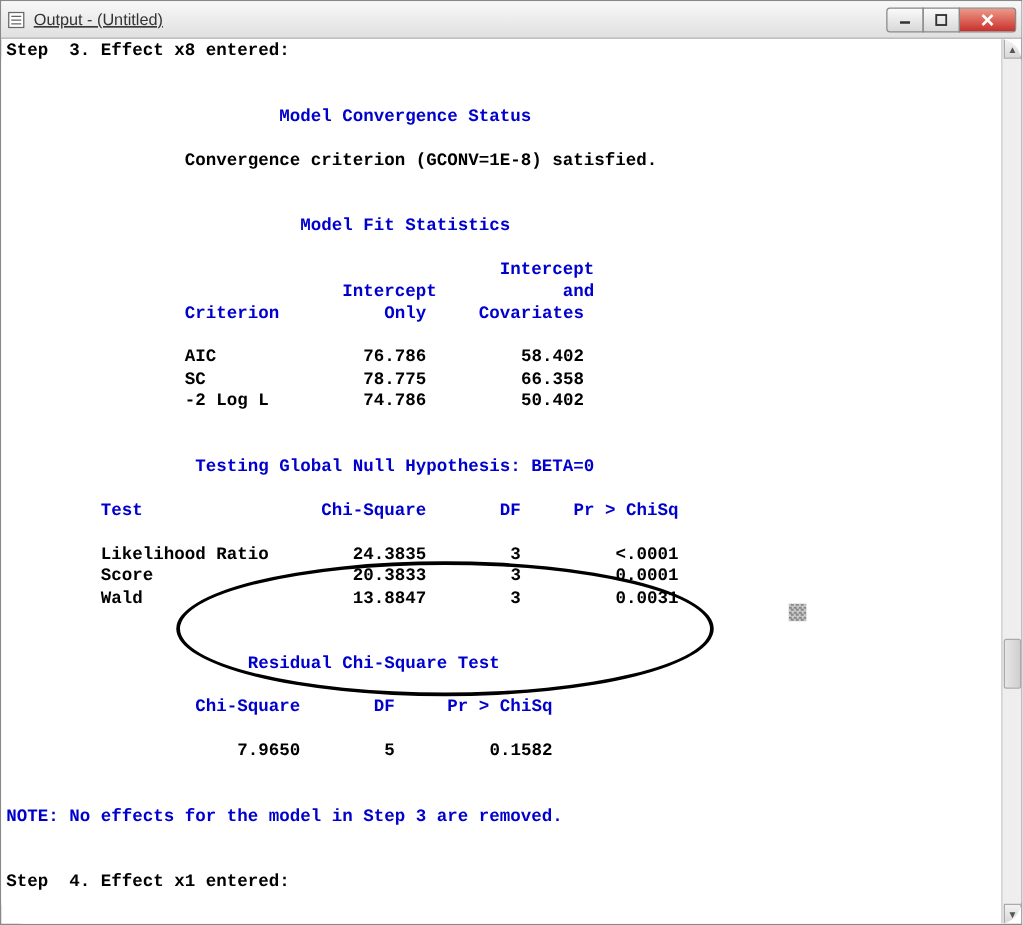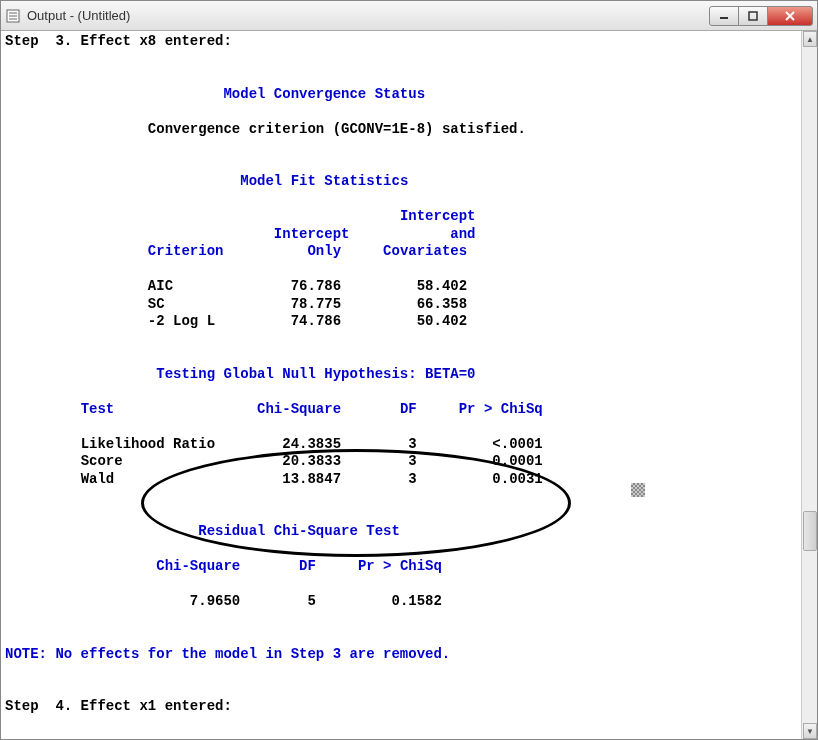--- a/index.html
+++ b/index.html
@@ -21,20 +21,21 @@
     flex-direction: column;
   }
   .titlebar {
     height: 30px;
     background: linear-gradient(to bottom, #f8f8f8, #e0e0e0);
     border-bottom: 1px solid #aaa;
     display: flex;
     align-items: center;
     padding: 0 4px;
     position: relative;
+    text-decoration: underline;
   }
   .title-icon {
     width: 16px;
     height: 16px;
     margin-right: 6px;
     display: inline-flex;
     align-items: center;
     justify-content: center;
   }
   .title-text {
@@ -64,20 +65,21 @@
     background: linear-gradient(to bottom, #e98, #c9302c);
     color: #fff;
     border-radius: 0 3px 3px 0;
     width: 46px;
   }
   .content-area {
     flex: 1;
     display: flex;
     overflow: hidden;
     background: #fff;
+    border-radius: 18px;
   }
   .output {
     flex: 1;
     font-family: "Courier New", monospace;
     font-size: 14px;
     font-weight: bold;
     white-space: pre;
     padding: 2px 4px;
     color: #000;
     position: relative;

